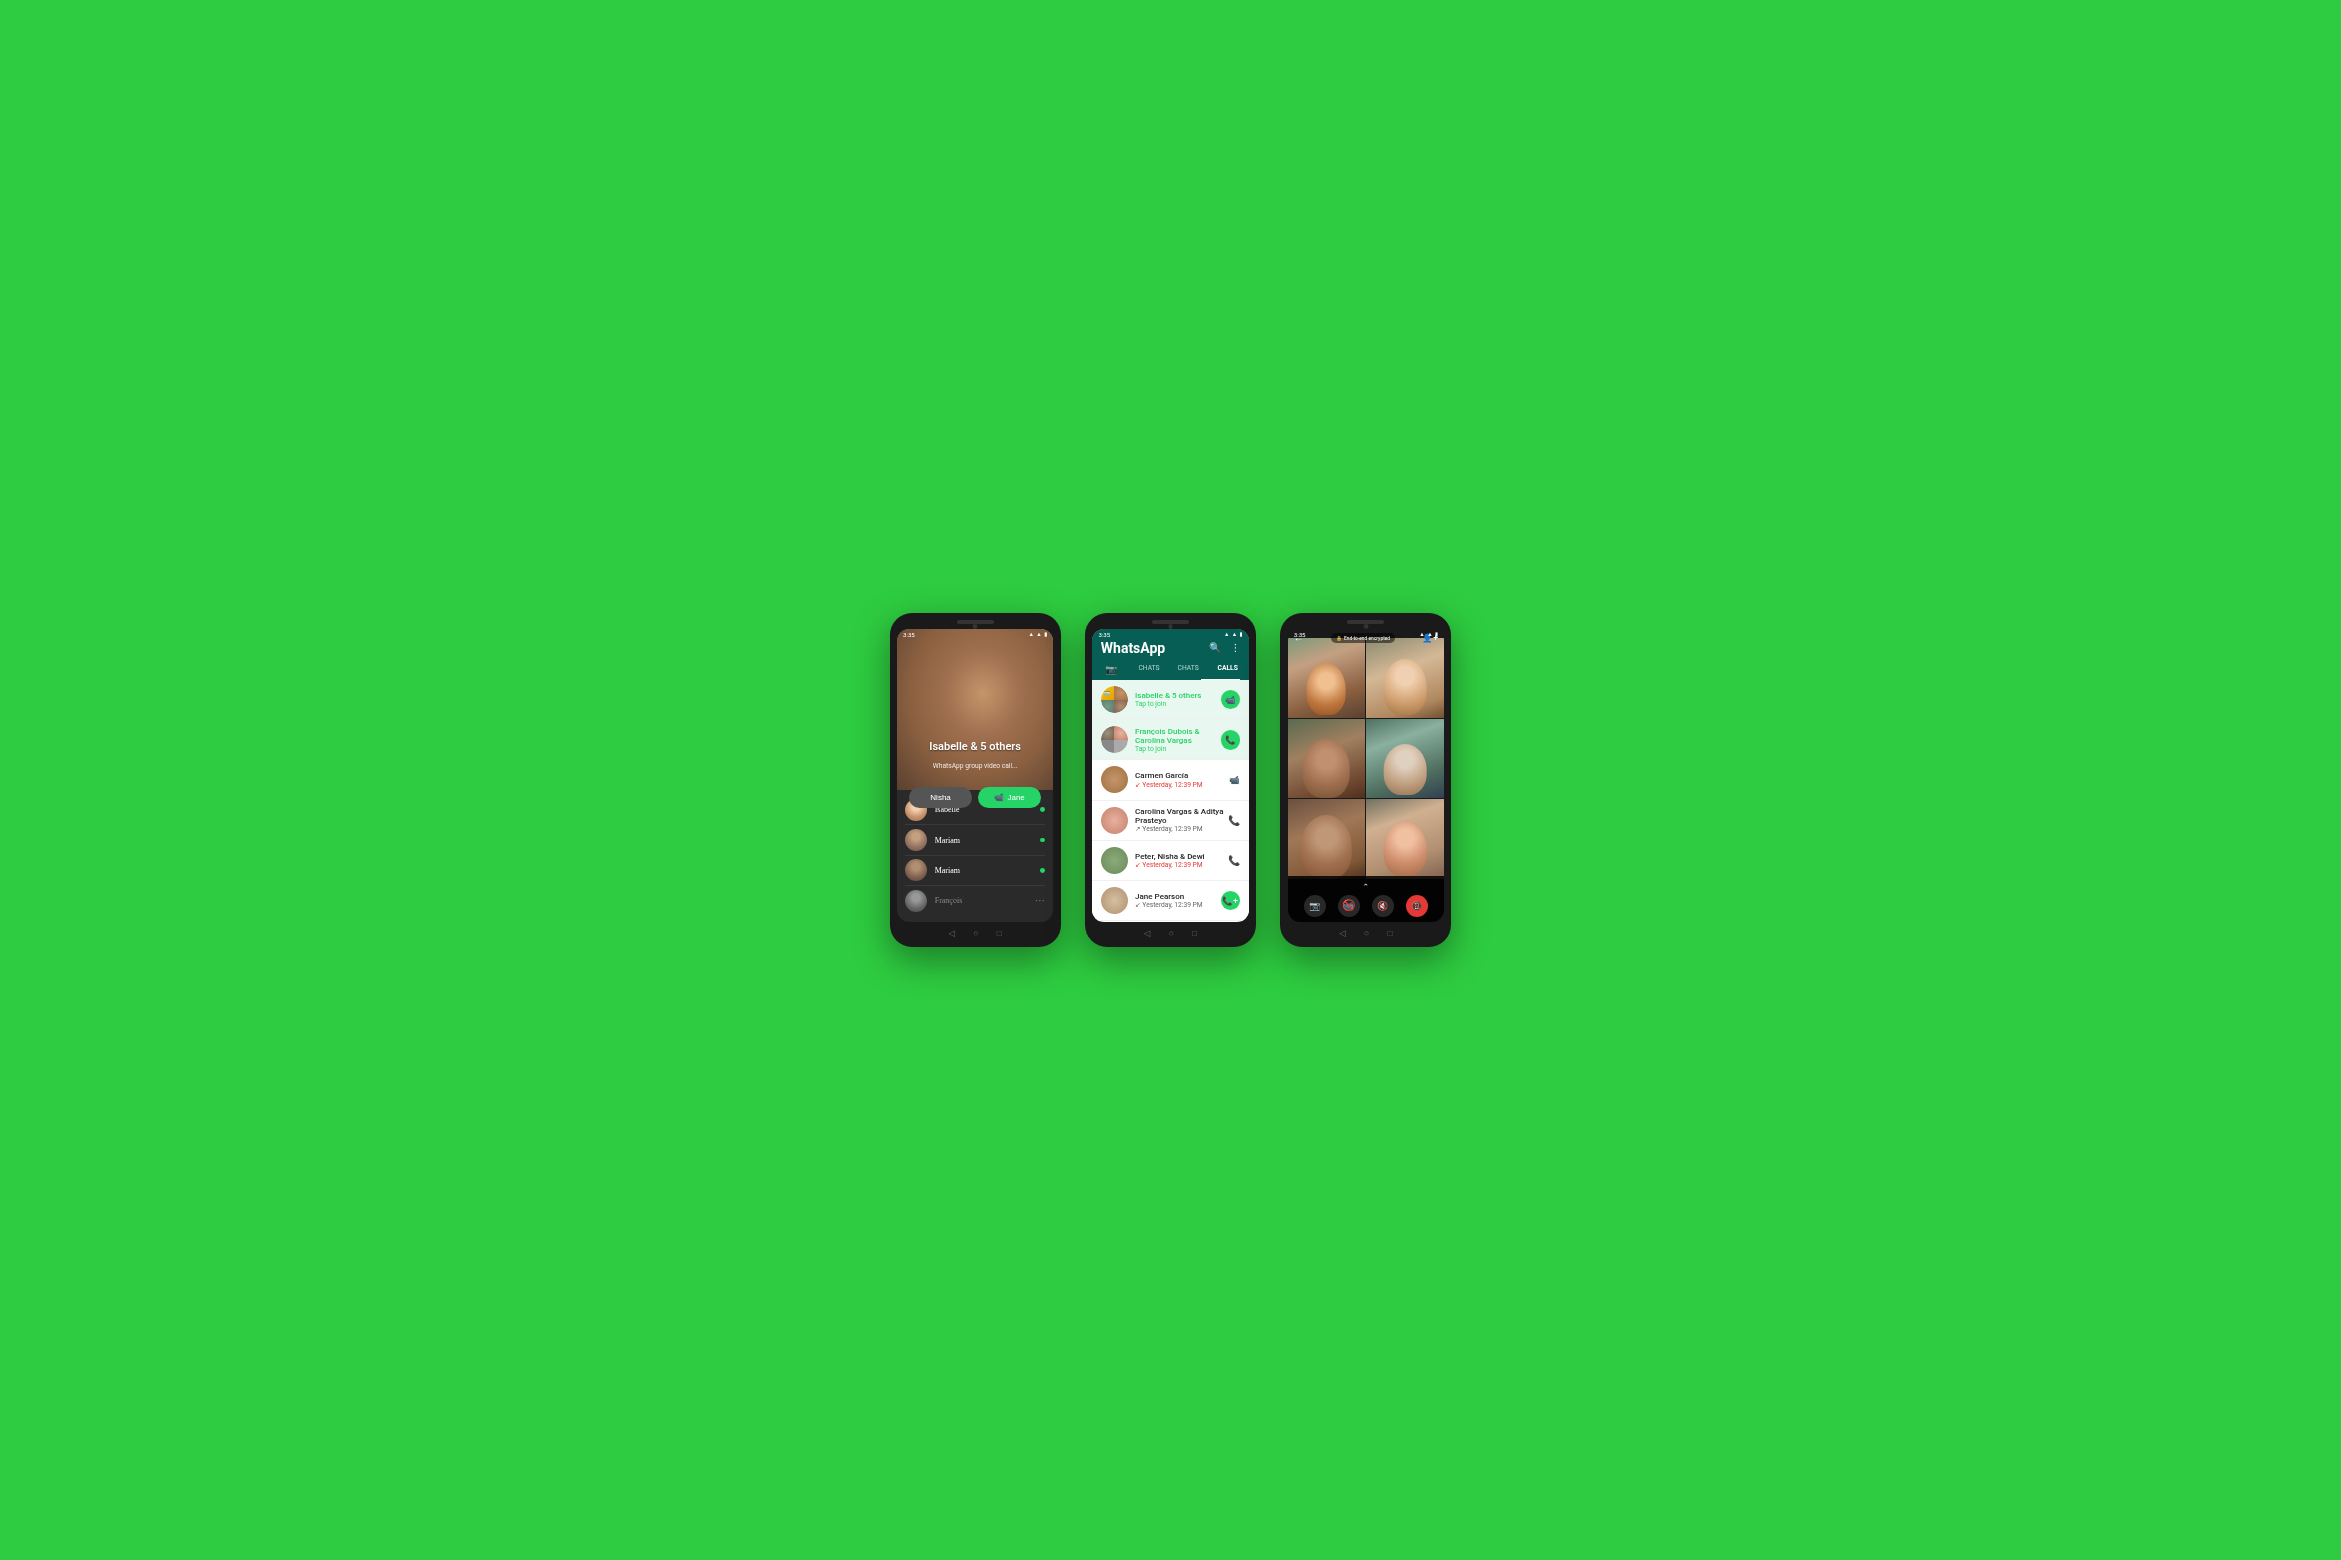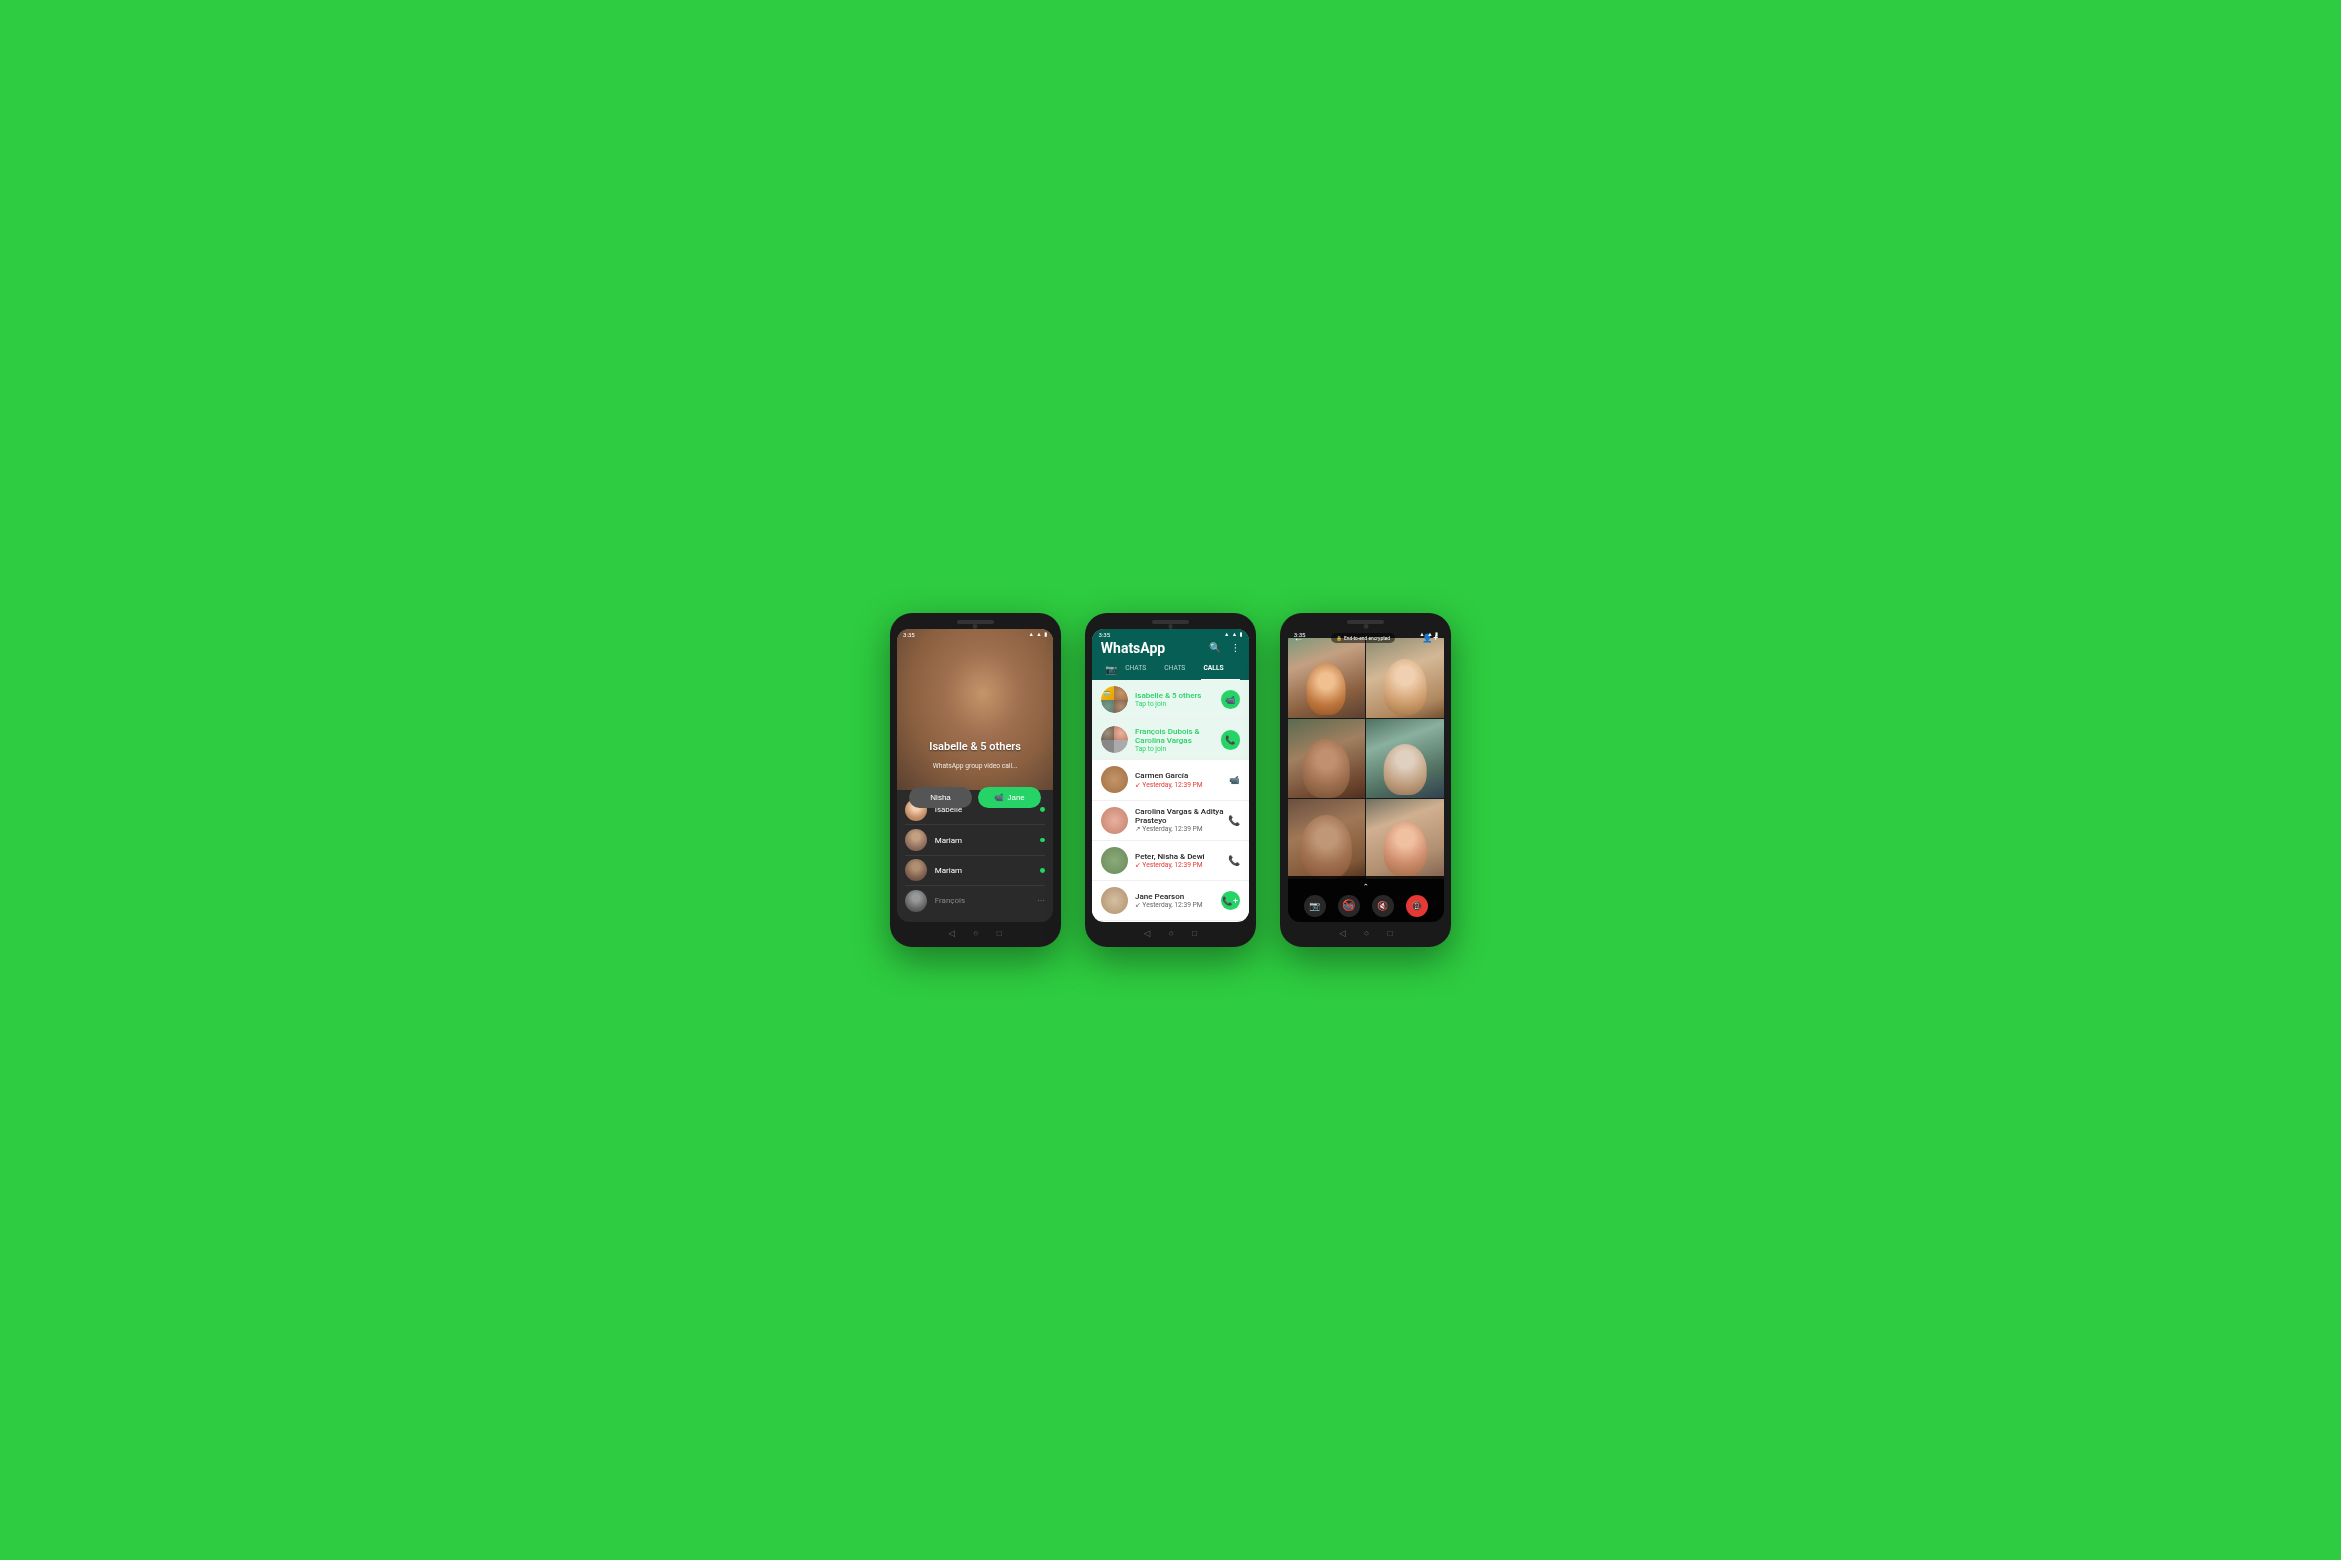--- a/index.html
+++ b/index.html
@@ -154,20 +154,21 @@
       display: flex;
       align-items: center;
       justify-content: center;
       gap: 3px;
     }
     .participants-list {
       position: absolute;
       bottom: 6.1px;
       left: 0; right: 0;
       padding: 0 8.5px;
+      font-family: Liberation Serif, serif;
     }
     .participant-item {
       display: flex;
       align-items: center;
       padding: 3.7px 0;
       border-bottom: 0.6px solid rgba(255,255,255,0.08);
     }
     .participant-avatar {
       width: 22px;
       height: 22px;
@@ -227,21 +228,21 @@
       color: white;
       font-size: 9.8px;
       cursor: pointer;
     }
     .wa-tabs {
       display: flex;
       gap: 0;
     }
     .wa-tab {
       flex: 1;
-      text-align: left;
+      text-align: right;
       padding: 4.9px 2.4px;
       font-size: 6.7px;
       color: rgba(255,255,255,0.7);
       cursor: pointer;
       position: relative;
     }
     .wa-tab.active {
       color: white;
       font-weight: bold;
     }

